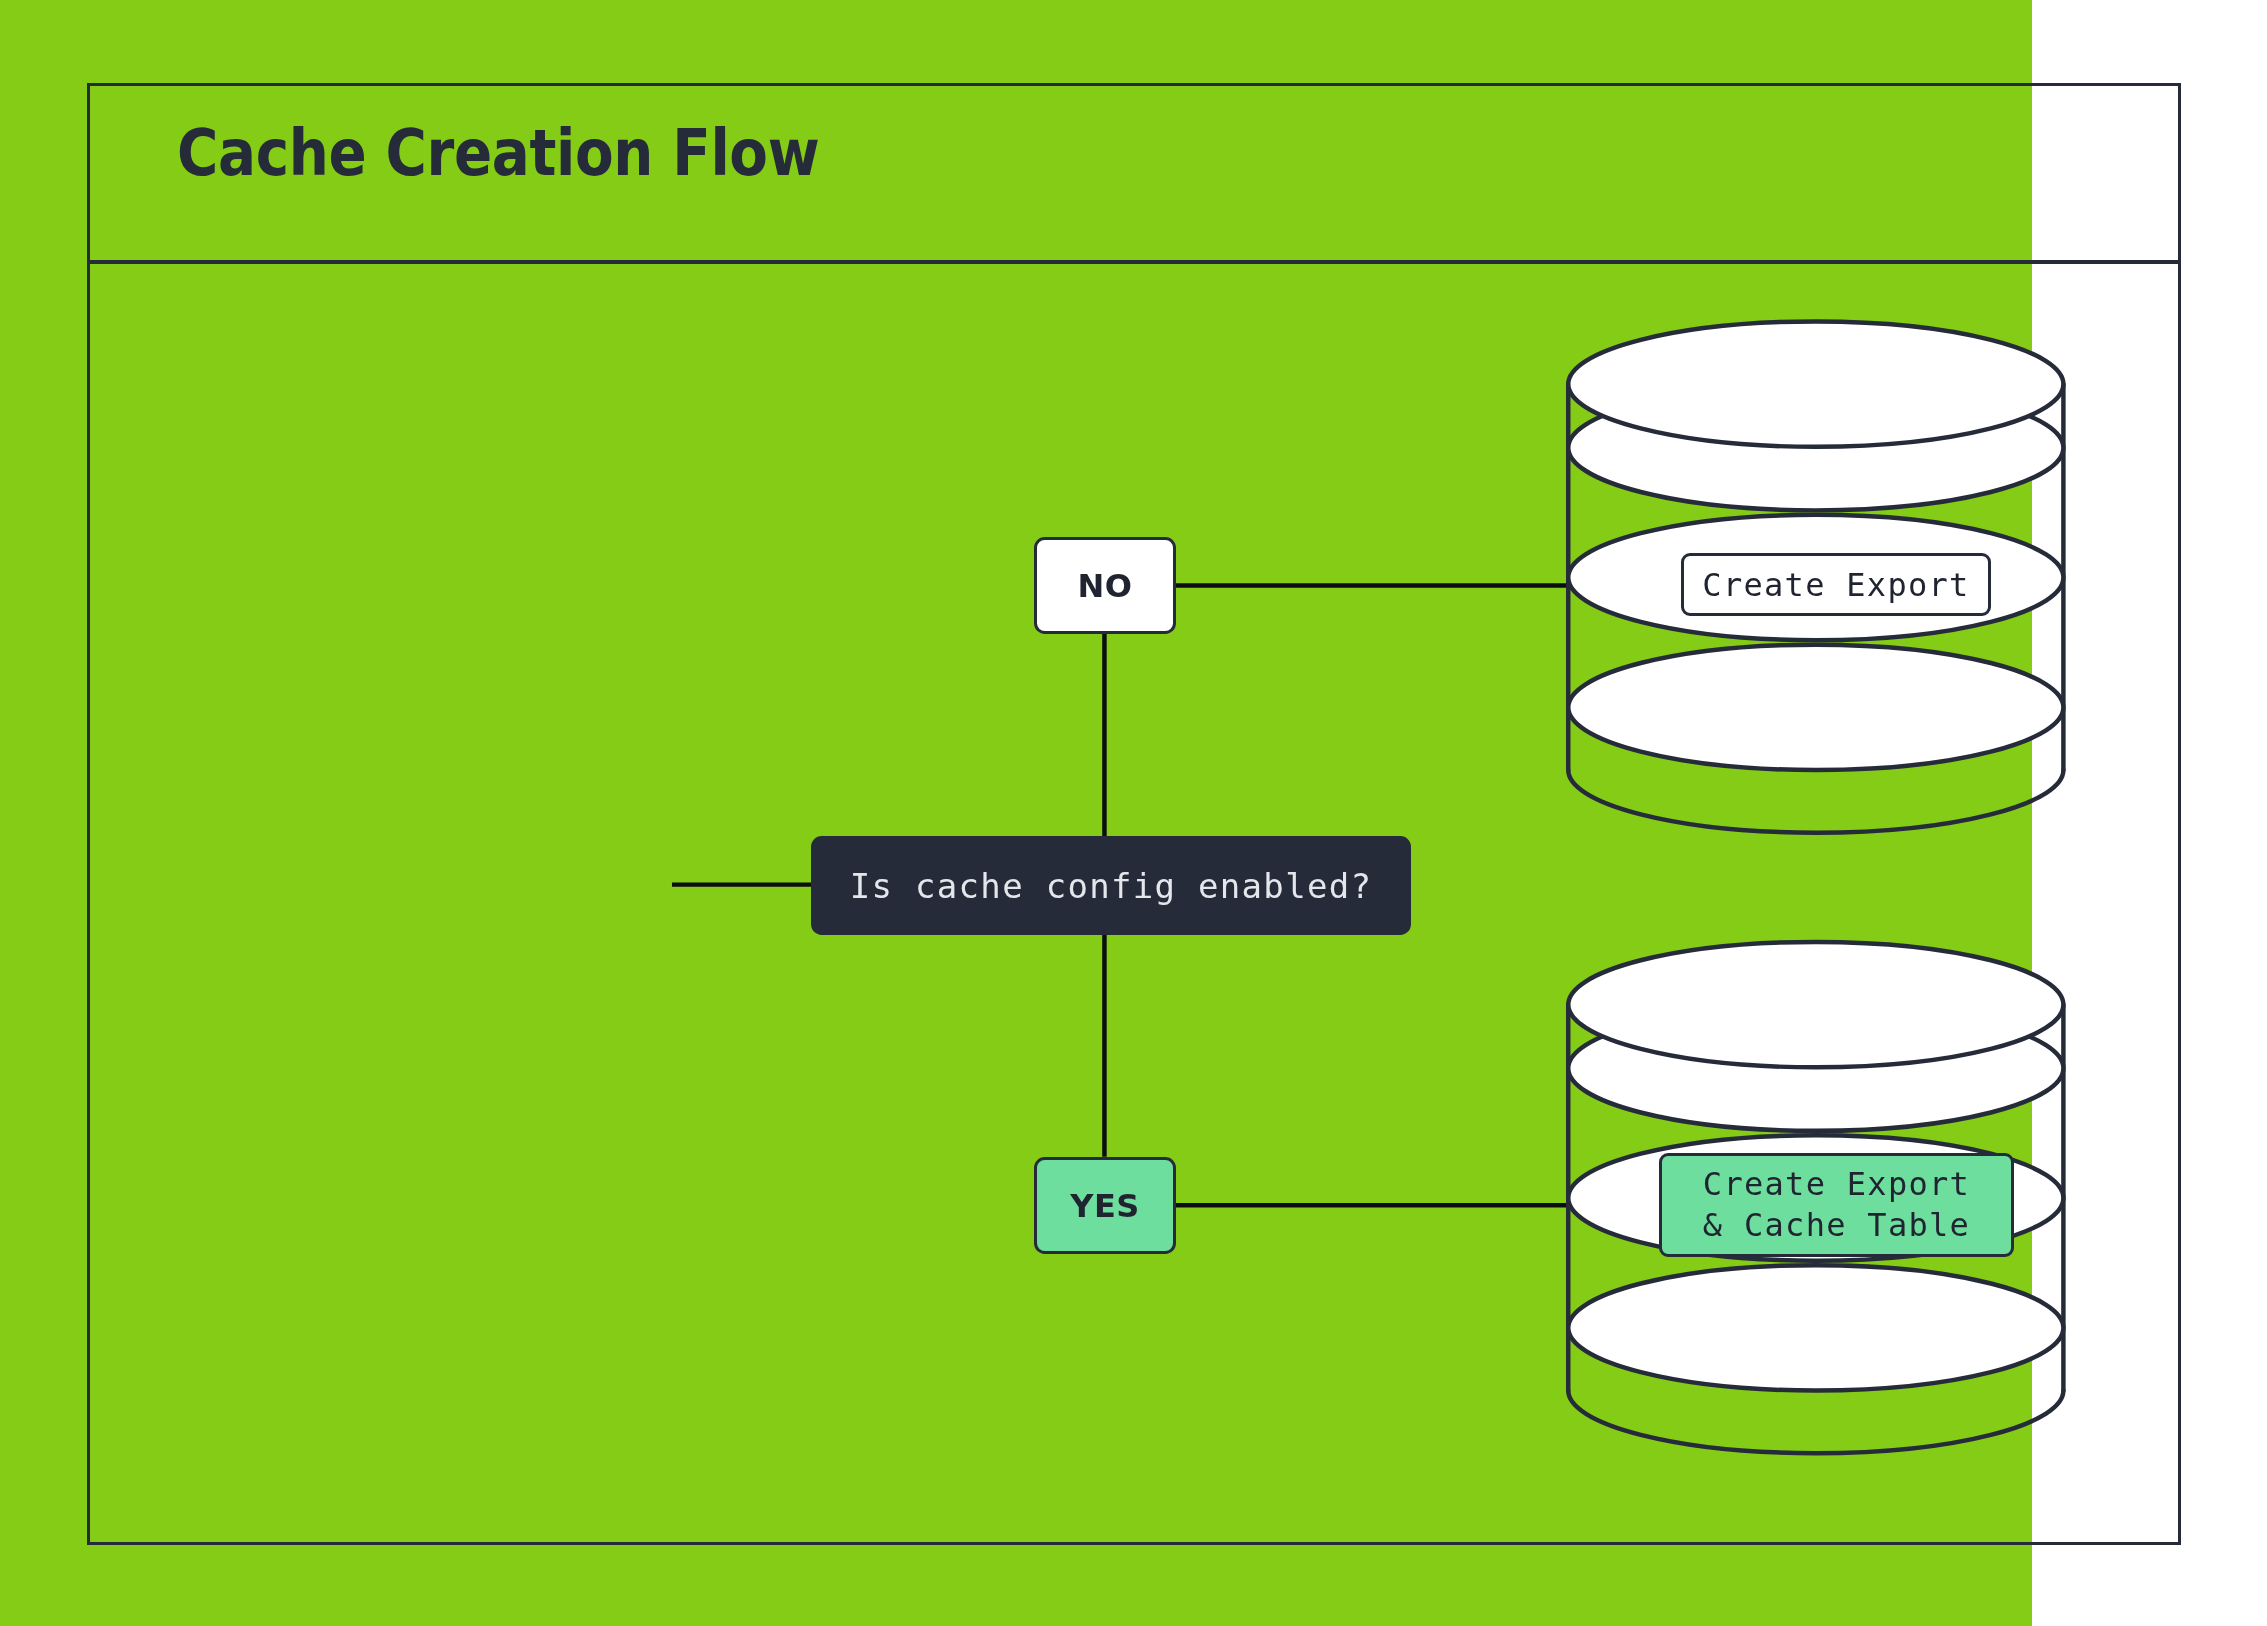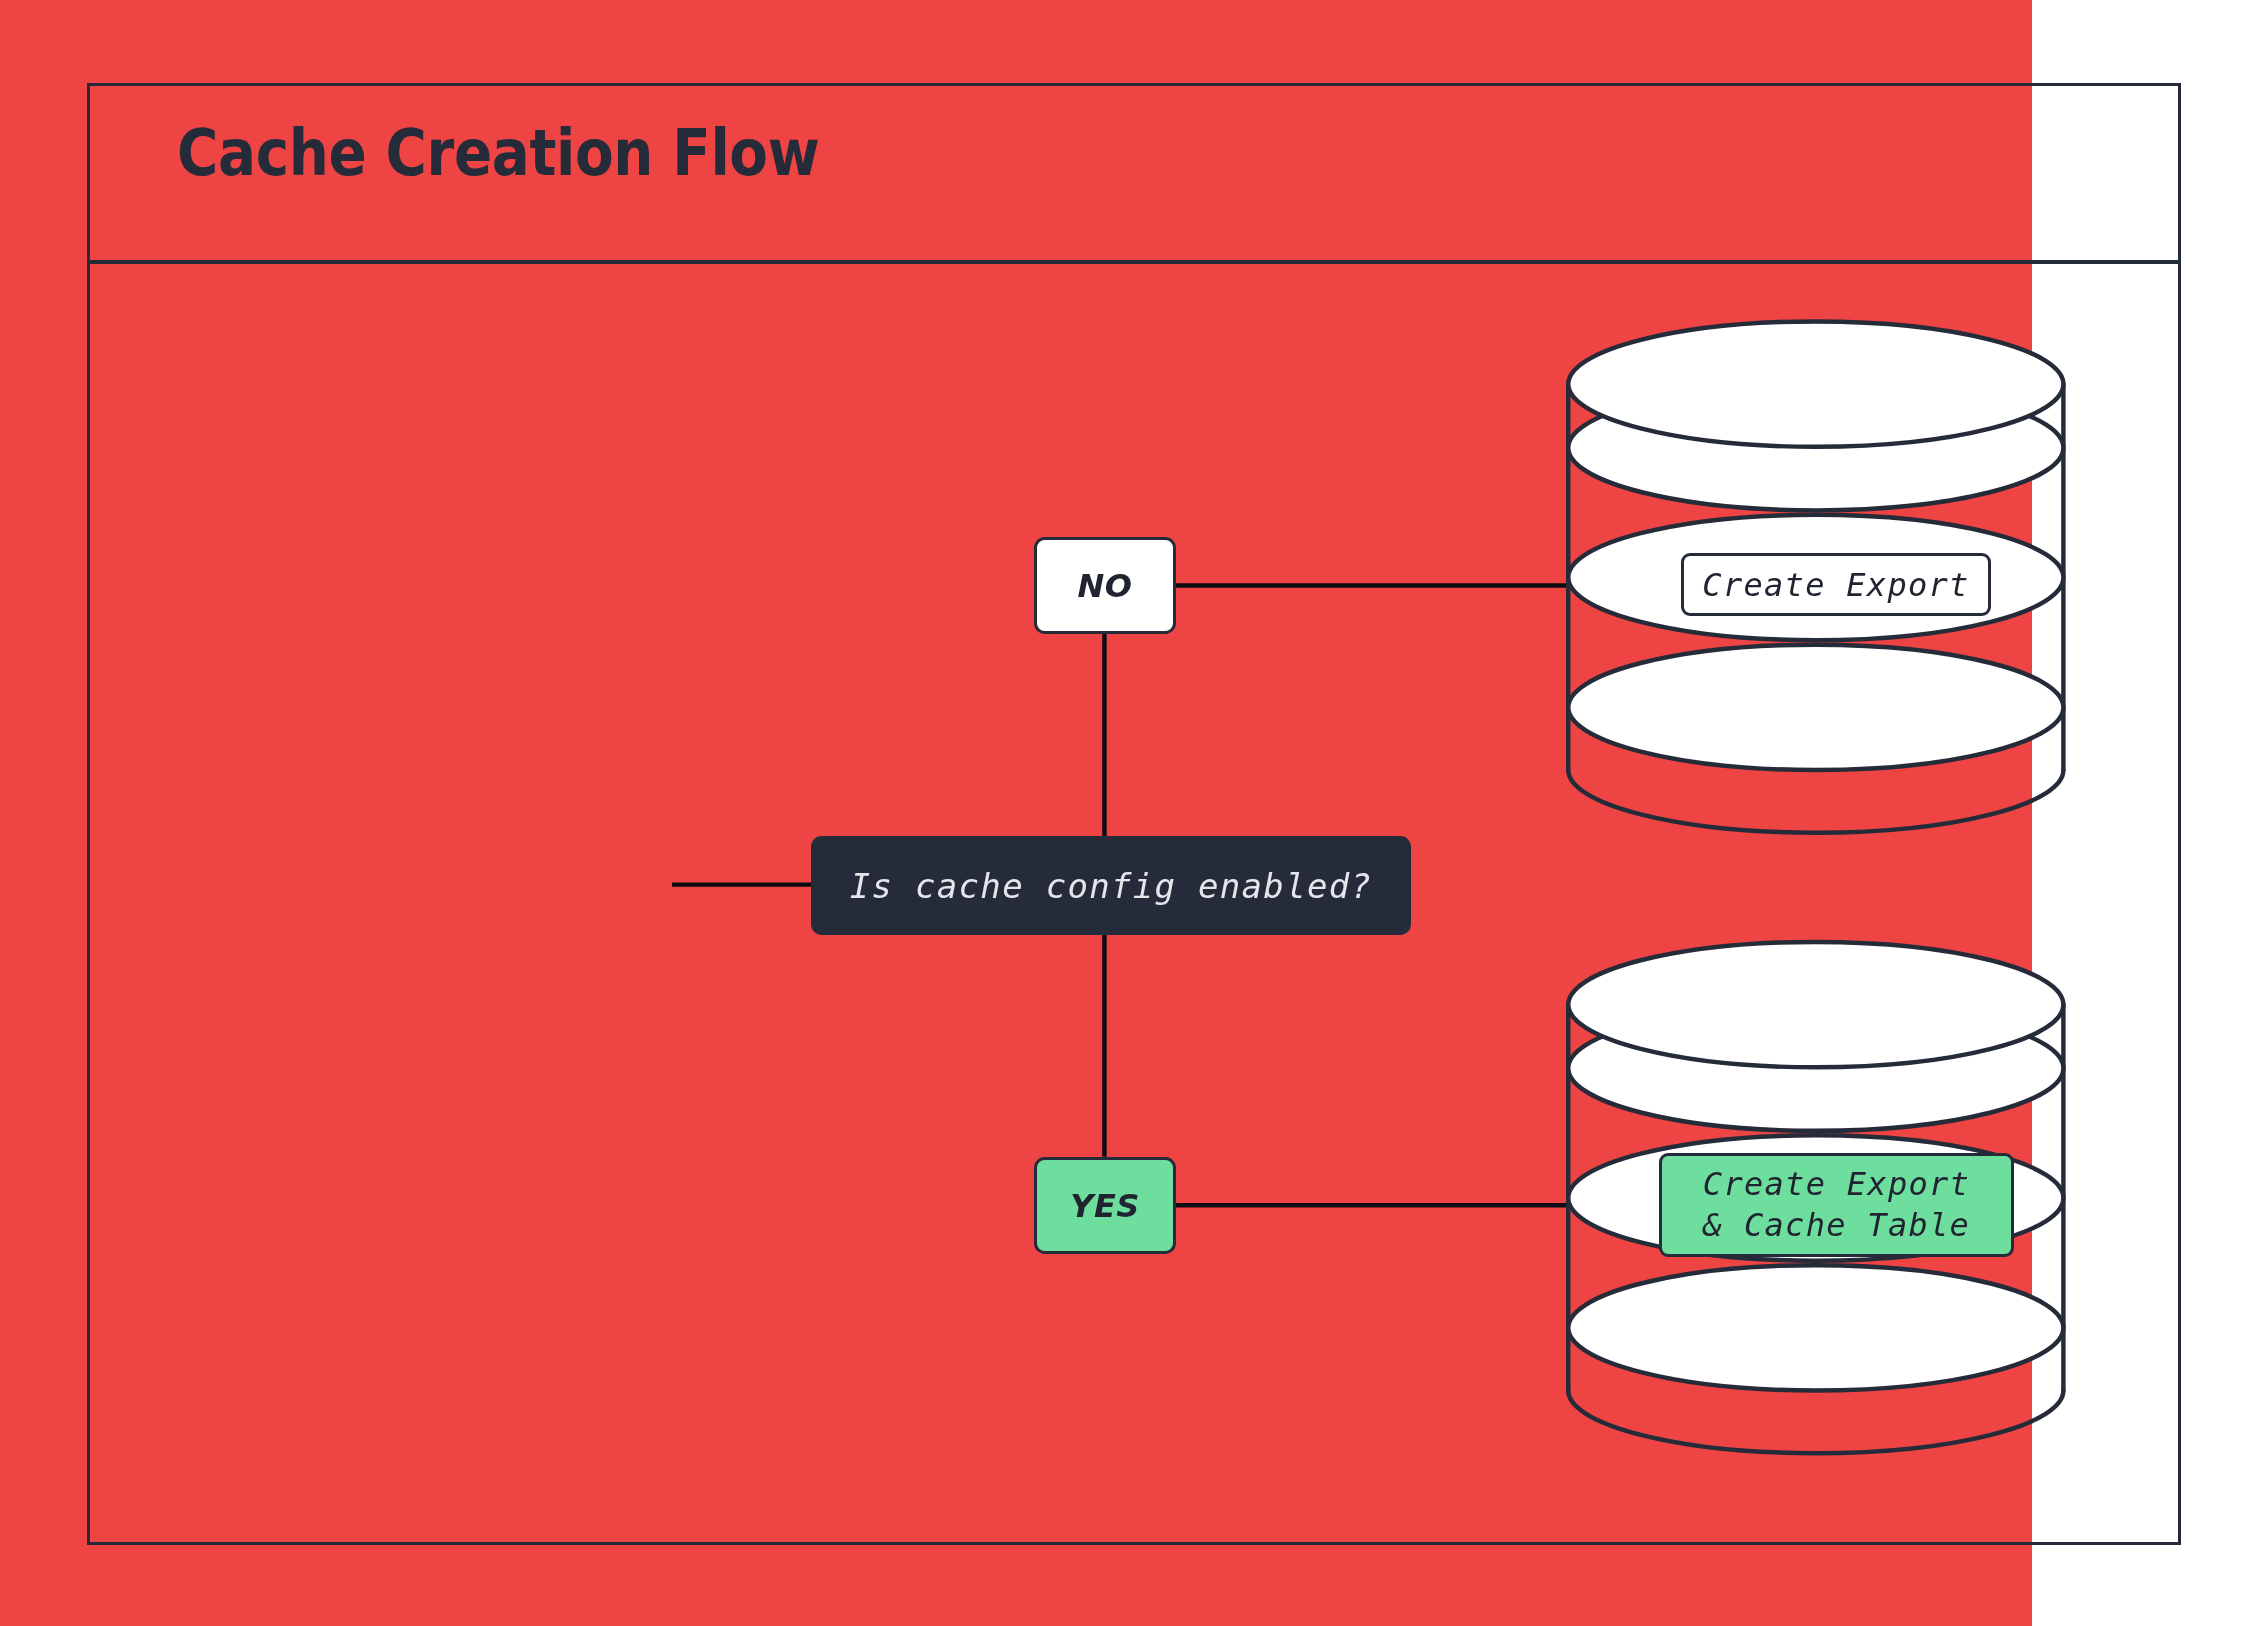--- a/index.html
+++ b/index.html
@@ -11,21 +11,21 @@
     width: 2268px;
     height: 1626px;
     font-family: "Liberation Sans", sans-serif;
     overflow: hidden;
   }
 
   #stage {
     position: relative;
     width: 2032px;
     height: 1626px;
-    background: #ef4444;
+    background: #84cc16;
   }
 
   
   .frame {
     position: absolute;
     left: 87px;
     top: 83px;
     width: 2094px;
     height: 1462px;
     border: 3.6px solid #262b3a;
@@ -70,21 +70,20 @@
   
   .node {
     position: absolute;
     box-sizing: border-box;
     display: flex;
     align-items: center;
     justify-content: center;
     text-align: right;
     font-family: "DejaVu Sans Mono", monospace;
     white-space: pre;
-    font-style: italic;
   }
 
   .node-green {
     background: #6ede9e;
     border: 3.6px solid #262b3a;
     border-radius: 10.7px;
     color: #1f2430;
   }
 
   .node-white {

